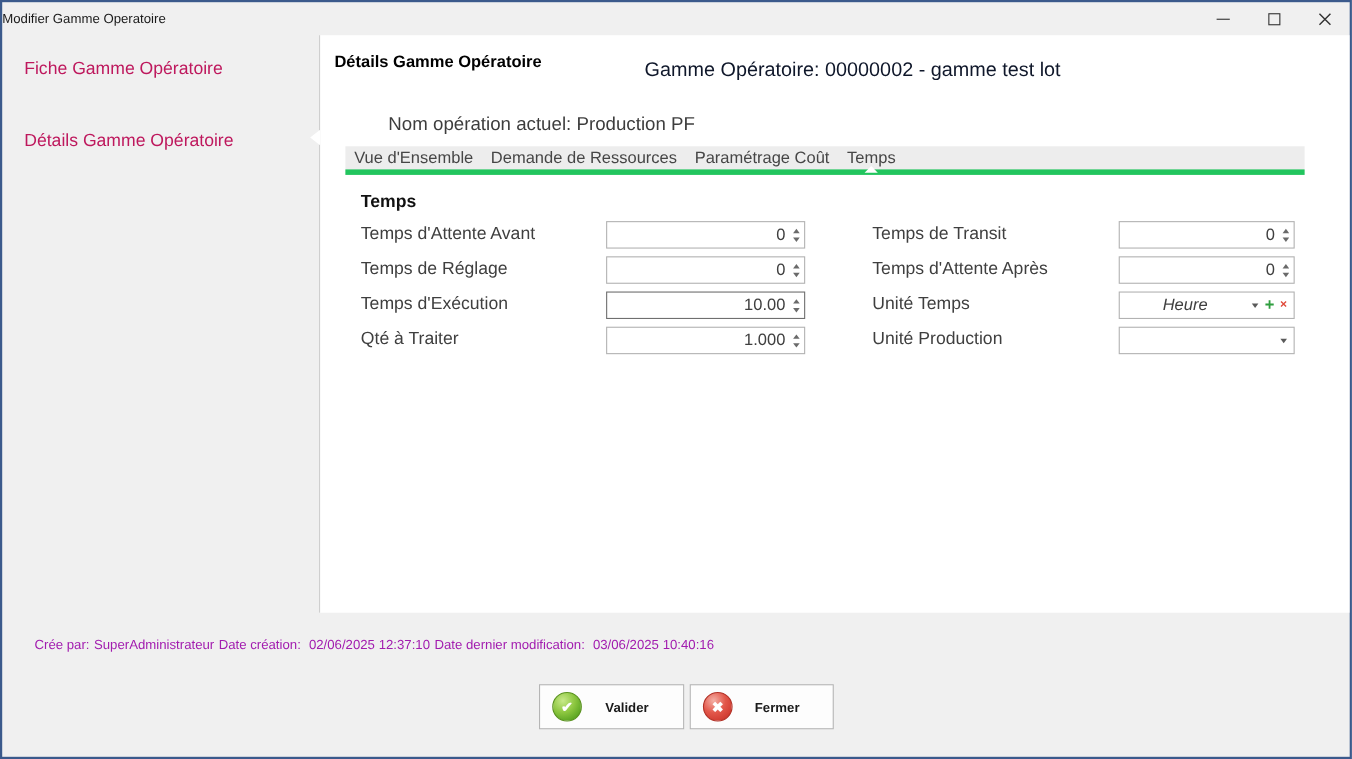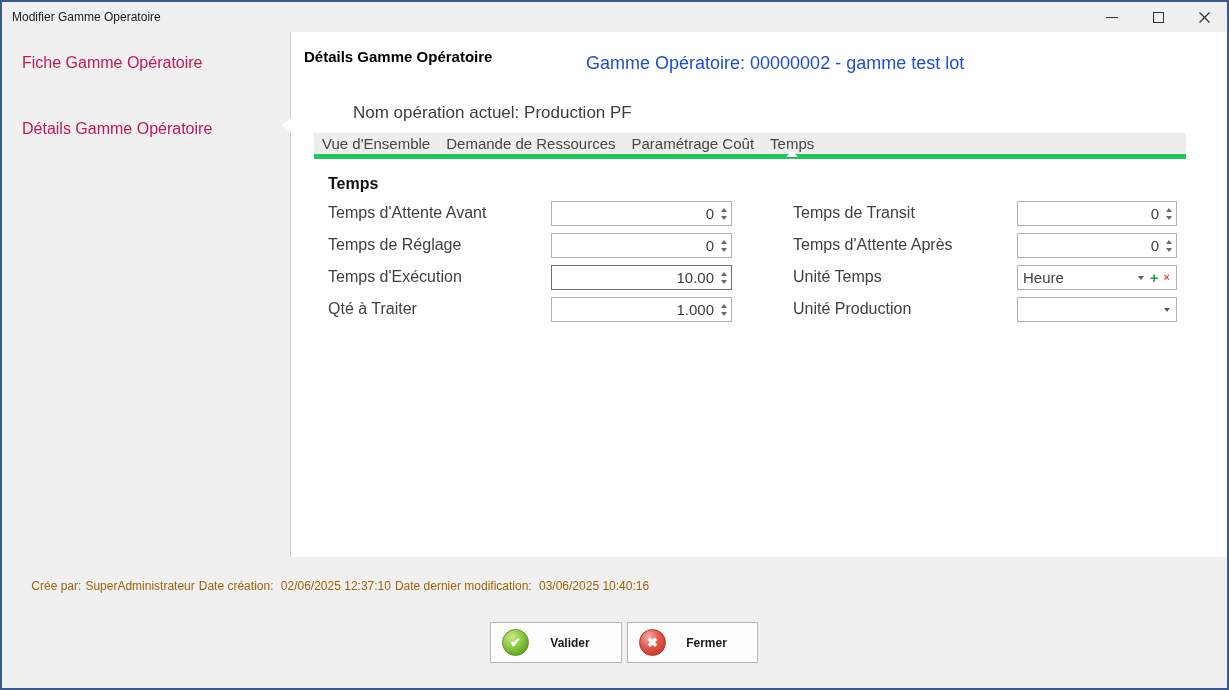--- a/index.html
+++ b/index.html
@@ -3,56 +3,56 @@
 <meta charset="utf-8">
 <style>
   html,body { margin:0; padding:0; background:#ffffff; }
   .window {
     position:relative; width:1229px; height:690px; box-sizing:border-box;
     border:2px solid #3b5a8c; background:#f0f0f0;
     font-family:"Liberation Sans", sans-serif; overflow:hidden;
   }
   
   .titlebar { position:absolute; left:0; top:0; right:0; height:30px; display:flex; align-items:center; }
-  .title-text { font-size:12px; color:#1a1a1a; padding-left:10px; flex:1; }
+  .title-text { font-size:12px; color:#1a1a1a; flex:1; }
   .win-controls { display:flex; height:30px; }
   .win-btn { width:46px; height:30px; display:flex; align-items:center; justify-content:center; }
   .glyph-min { width:12px; border-top:1.4px solid #333; display:block; }
   .glyph-max { width:11px; height:11px; border:1.4px solid #333; display:block; box-sizing:border-box; }
   
   .sidebar-item { position:absolute; left:20px; font-size:16px; color:#be185d; line-height:26px; white-space:nowrap; }
   
   .main { position:absolute; left:288px; top:30px; right:0; height:525px; background:#ffffff; border-left:1px solid #cfcfcf; }
   .main-notch { position:absolute; left:-9px; top:86px; width:0; height:0;
     border-top:7px solid transparent; border-bottom:7px solid transparent; border-right:9px solid #ffffff; }
   .panel-title { position:absolute; left:13px; top:16px; font-size:15px; font-weight:600; color:#000; }
-  .record-title { position:absolute; left:295px; top:21px; font-size:18px; color:#1d4ed8; white-space:nowrap; }
+  .record-title { position:absolute; left:295px; top:21px; font-size:18px; color:#0f172a; white-space:nowrap; }
   .operation-name { position:absolute; left:62px; top:71px; font-size:17px; color:#3d3d3d; white-space:nowrap; }
   
   .tabstrip { position:absolute; left:23px; top:101px; width:872px; height:26px; background:#ededed;
     display:flex; align-items:center; border-bottom:5px solid #22c55e; box-sizing:border-box; }
   .tab { position:relative; font-size:15px; color:#464646; padding:0 8px; height:26px; display:flex; align-items:center; white-space:nowrap; }
   .tab.active::after { content:""; position:absolute; bottom:0; left:50%; margin-left:-6px; width:0; height:0;
     border-left:6px solid transparent; border-right:6px solid transparent; border-bottom:6px solid #ffffff; }
   
   .section-heading { position:absolute; left:37px; top:143px; font-size:16px; font-weight:bold; color:#111; }
   .flabel { position:absolute; font-size:16px; color:#3f3f3f; white-space:nowrap; }
   .fld { position:absolute; height:25px; background:#fff; border:1px solid #b2b2b2; box-sizing:border-box;
     display:flex; align-items:center; }
   .fld.focused { border-color:#6f6f6f; }
   .fld .val-r { flex:1; text-align:right; font-size:15px; color:#3f3f3f; padding-right:3px; overflow:hidden; }
-  .fld .val-l { flex:1; text-align:left; font-size:15px; color:#3f3f3f; padding-left:5px; overflow:hidden; }
+  .fld .val-l { flex:1; text-align:center; font-size:15px; color:#3f3f3f; padding-left:5px; overflow:hidden;font-style:italic; }
   .spin-arrows { width:14px; height:100%; display:flex; flex-direction:column; align-items:center; justify-content:center; gap:4px; }
   .tri-up { width:0; height:0; border-left:3.5px solid transparent; border-right:3.5px solid transparent; border-bottom:4.5px solid #6a6a6a; }
   .tri-dn { width:0; height:0; border-left:3.5px solid transparent; border-right:3.5px solid transparent; border-top:4.5px solid #6a6a6a; }
   .drop-arrow { width:0; height:0; border-left:3.5px solid transparent; border-right:3.5px solid transparent; border-top:4.5px solid #5a5a5a; margin:0 6px; }
   .combo-add { color:#2f9e3f; font-weight:bold; font-size:15px; margin-right:5px; line-height:1; }
   .combo-clear { color:#e04b3c; font-weight:bold; font-size:11px; margin-right:6px; line-height:1; }
   
-  .statusbar { position:absolute; left:16px; top:563px; font-size:12px; color:#a16207; white-space:pre; }
+  .statusbar { position:absolute; left:16px; top:563px; font-size:12px; color:#a21caf; white-space:pre; }
   .statusbar span { margin-right:4px; }
   
   .footer-btn { position:absolute; top:620px; height:41px; background:#fdfdfd; border:1px solid #b5b5b5;
     box-sizing:border-box; display:flex; align-items:center; cursor:default; }
   .btn-validate { left:488px; width:132px; }
   .btn-close { left:625px; width:131px; }
   .btn-icon { width:27px; height:27px; border-radius:50%; margin-left:11px; display:flex; align-items:center; justify-content:center;
     color:#fff; font-size:13px; font-weight:bold; }
   .icon-green { background:radial-gradient(circle at 35% 28%, #c8e98a, #8cc63f 45%, #61a926 75%, #4c8a1a); border:1px solid #5a921f; box-sizing:border-box; }
   .icon-red { background:radial-gradient(circle at 35% 28%, #f4b0a6, #e2574a 45%, #d23f34 75%, #b22a20); border:1px solid #b23127; box-sizing:border-box; }

